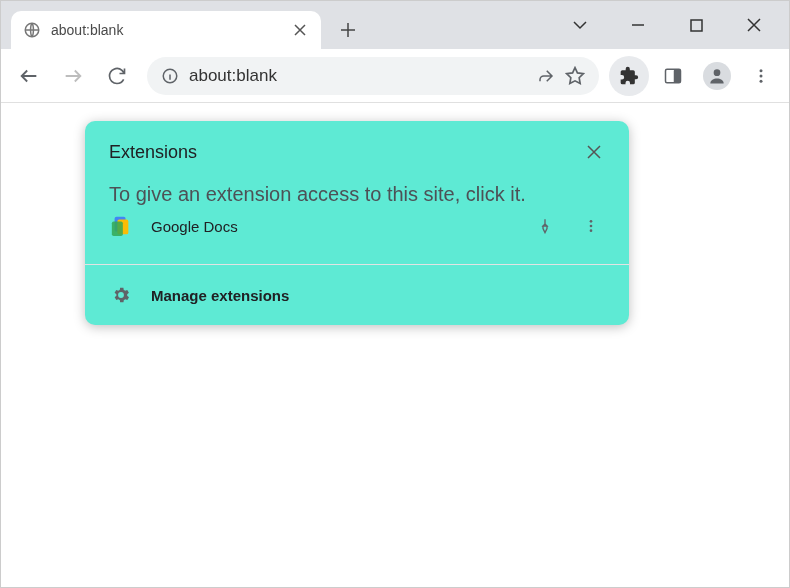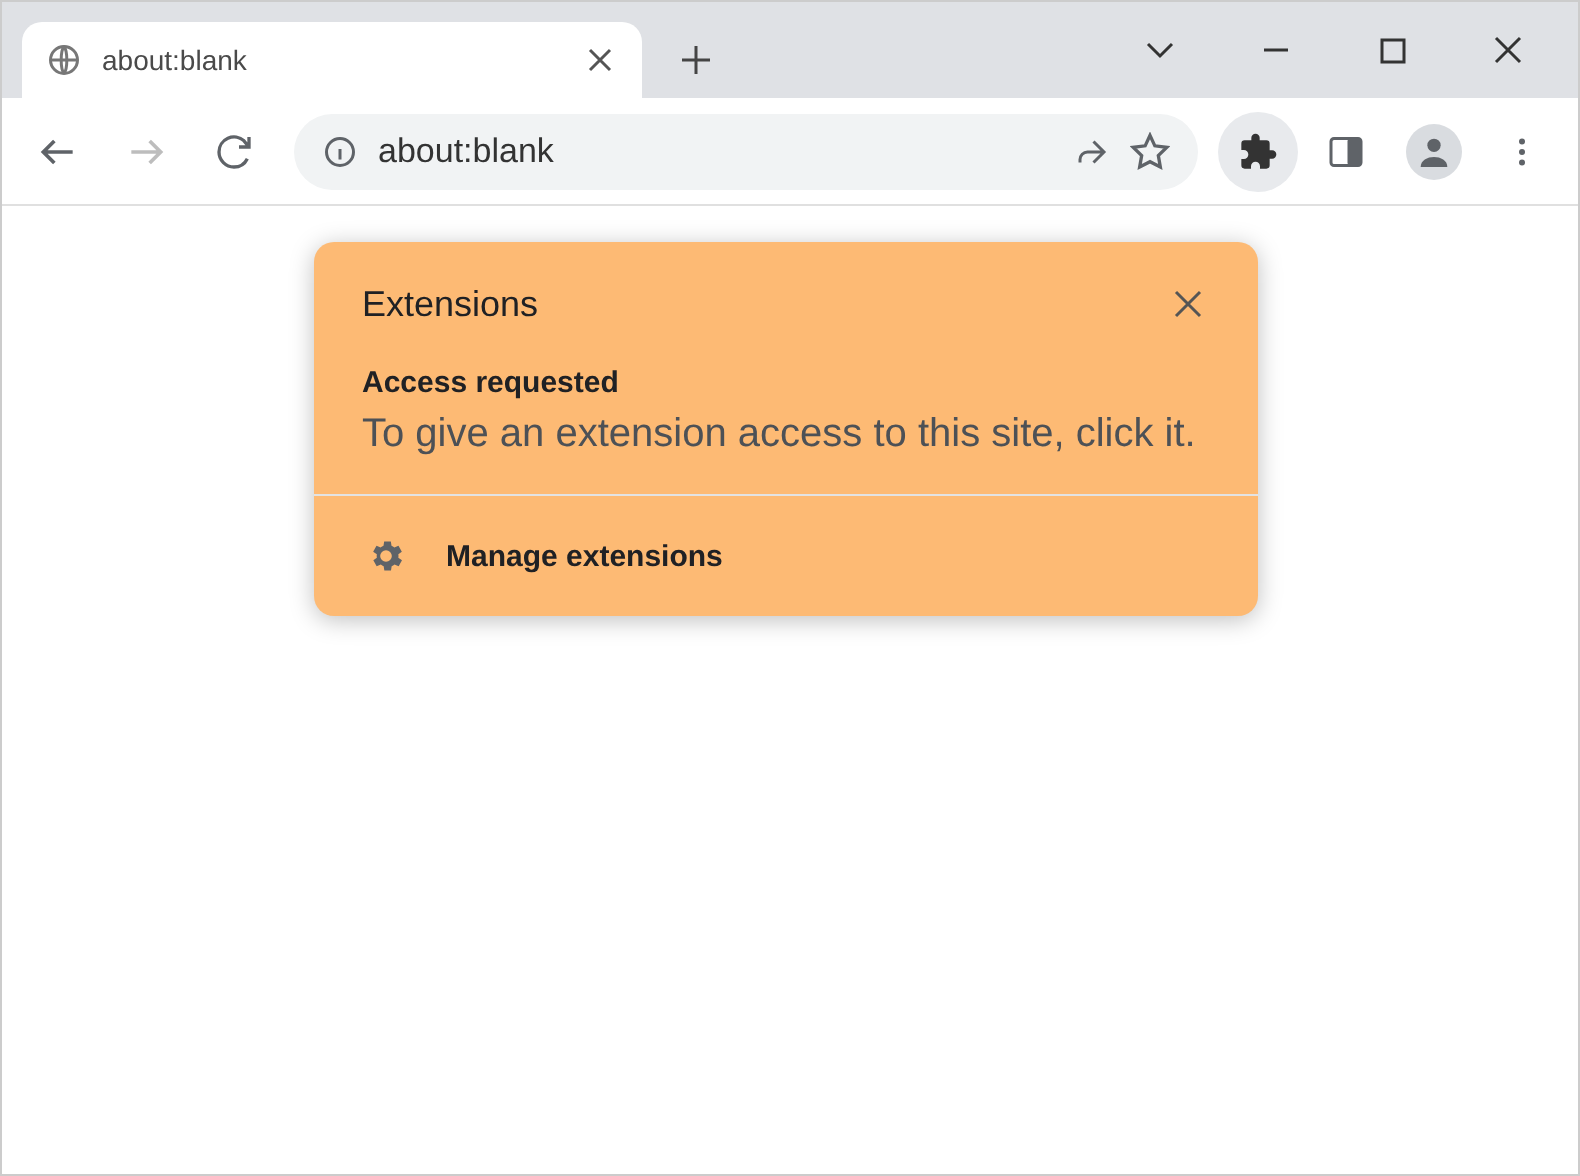--- a/index.html
+++ b/index.html
@@ -199,22 +199,22 @@
     .content {
       position: relative;
       height: calc(100% - 102px);
       background: #fff;
       z-index: 1;
     }
     .popup {
       position: absolute;
       top: 18px;
       right: 160px;
-      width: 472px;
-      background: #fdba74;
+      width: 544px;
+      background: #5eead4;
       border-radius: 10px;
       box-shadow: 0 2px 12px rgba(0,0,0,0.25);
       z-index: 10;
       overflow: hidden;
     }
     .popup-header {
       display: flex;
       align-items: center;
       justify-content: space-between;
       padding: 16px 20px 8px 24px;
@@ -412,22 +412,43 @@
   <div class="popup">
     <div class="popup-header">
       <span class="popup-title">Extensions</span>
       <span class="popup-close">
         <svg width="14" height="14" viewBox="0 0 14 14" stroke="#555" stroke-width="1.5">
             <path d="M1 1l12 12M13 1L1 13"></path>
           </svg>
       </span>
     </div>
     <div class="popup-section">
-      <div class="section-heading">Access requested</div>
       <div class="section-desc">To give an extension access to this site, click it.</div>
+      <div class="extension-row">
+        <span class="ext-icon">
+          <svg width="22" height="22" viewBox="0 0 24 24">
+            <rect x="5" y="2" width="12" height="16" rx="2" fill="#4285F4"></rect>
+            <rect x="8" y="5" width="12" height="16" rx="2" fill="#FBBC04"></rect>
+            <rect x="2" y="7" width="12" height="16" rx="2" fill="#34A853" opacity="0.85"></rect>
+          </svg>
+        </span>
+        <span class="ext-name">Google Docs</span>
+        <span class="pin-btn">
+          <svg width="16" height="16" viewBox="0 0 24 24" fill="none" stroke="#5f6368" stroke-width="2">
+              <path d="M12 2v7l3 3H9l3-3V2zM9 12h6v4l-3 6-3-6v-4z"></path>
+            </svg>
+        </span>
+        <span class="ext-menu-btn">
+          <svg width="16" height="16" viewBox="0 0 24 24" fill="#5f6368">
+              <circle cx="12" cy="5" r="2"></circle>
+              <circle cx="12" cy="12" r="2"></circle>
+              <circle cx="12" cy="19" r="2"></circle>
+            </svg>
+        </span>
+      </div>
     </div>
     <div class="popup-divider"></div>
     <div class="manage-row">
       <span class="ext-icon">
         <svg width="20" height="20" viewBox="0 0 24 24" fill="#5f6368">
             <path d="M19.4 13l.1-1-.1-1 2.1-1.6-2-3.5-2.5 1a7 7 0 0 0-1.7-1l-.4-2.6h-4l-.4 2.6a7 7 0 0 0-1.7 1l-2.5-1-2 3.5L6.5 11l-.1 1 .1 1-2.1 1.6 2 3.5 2.5-1a7 7 0 0 0 1.7 1l.4 2.6h4l.4-2.6a7 7 0 0 0 1.7-1l2.5 1 2-3.5L19.4 13zM12 15.5A3.5 3.5 0 1 1 12 8.5a3.5 3.5 0 0 1 0 7z"></path>
           </svg>
       </span>
       <span class="manage-label">Manage extensions</span>
     </div>

